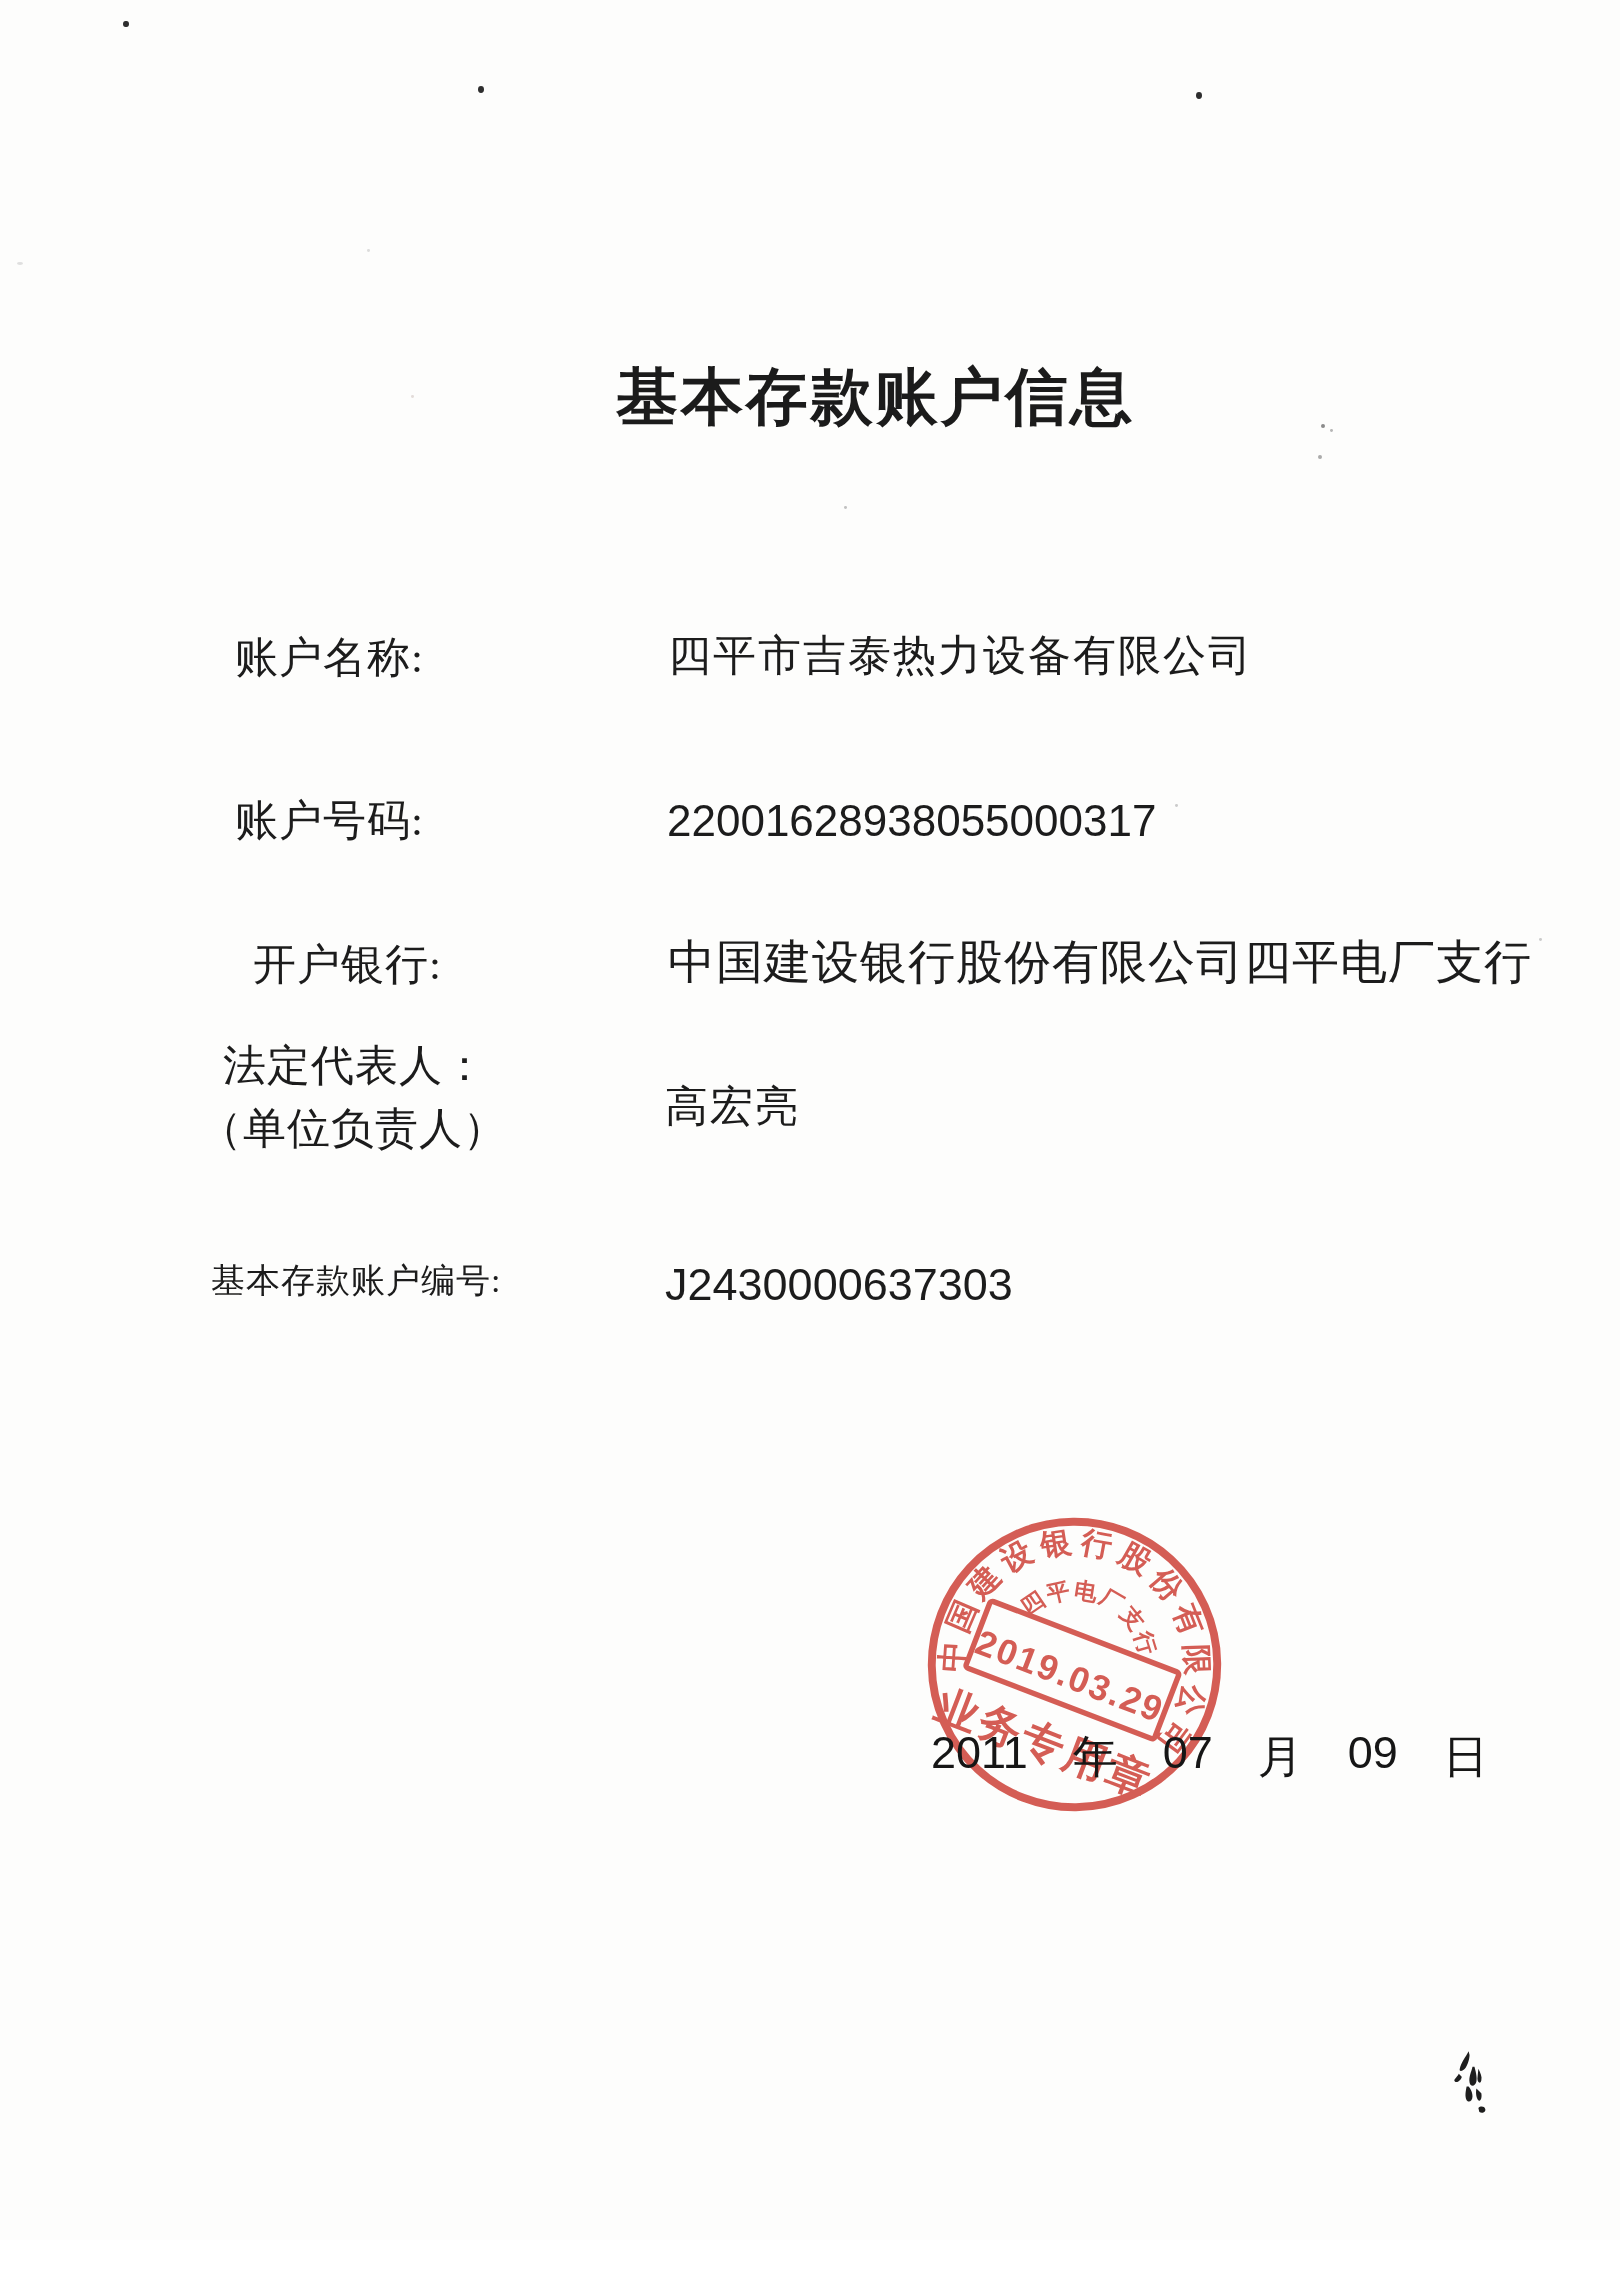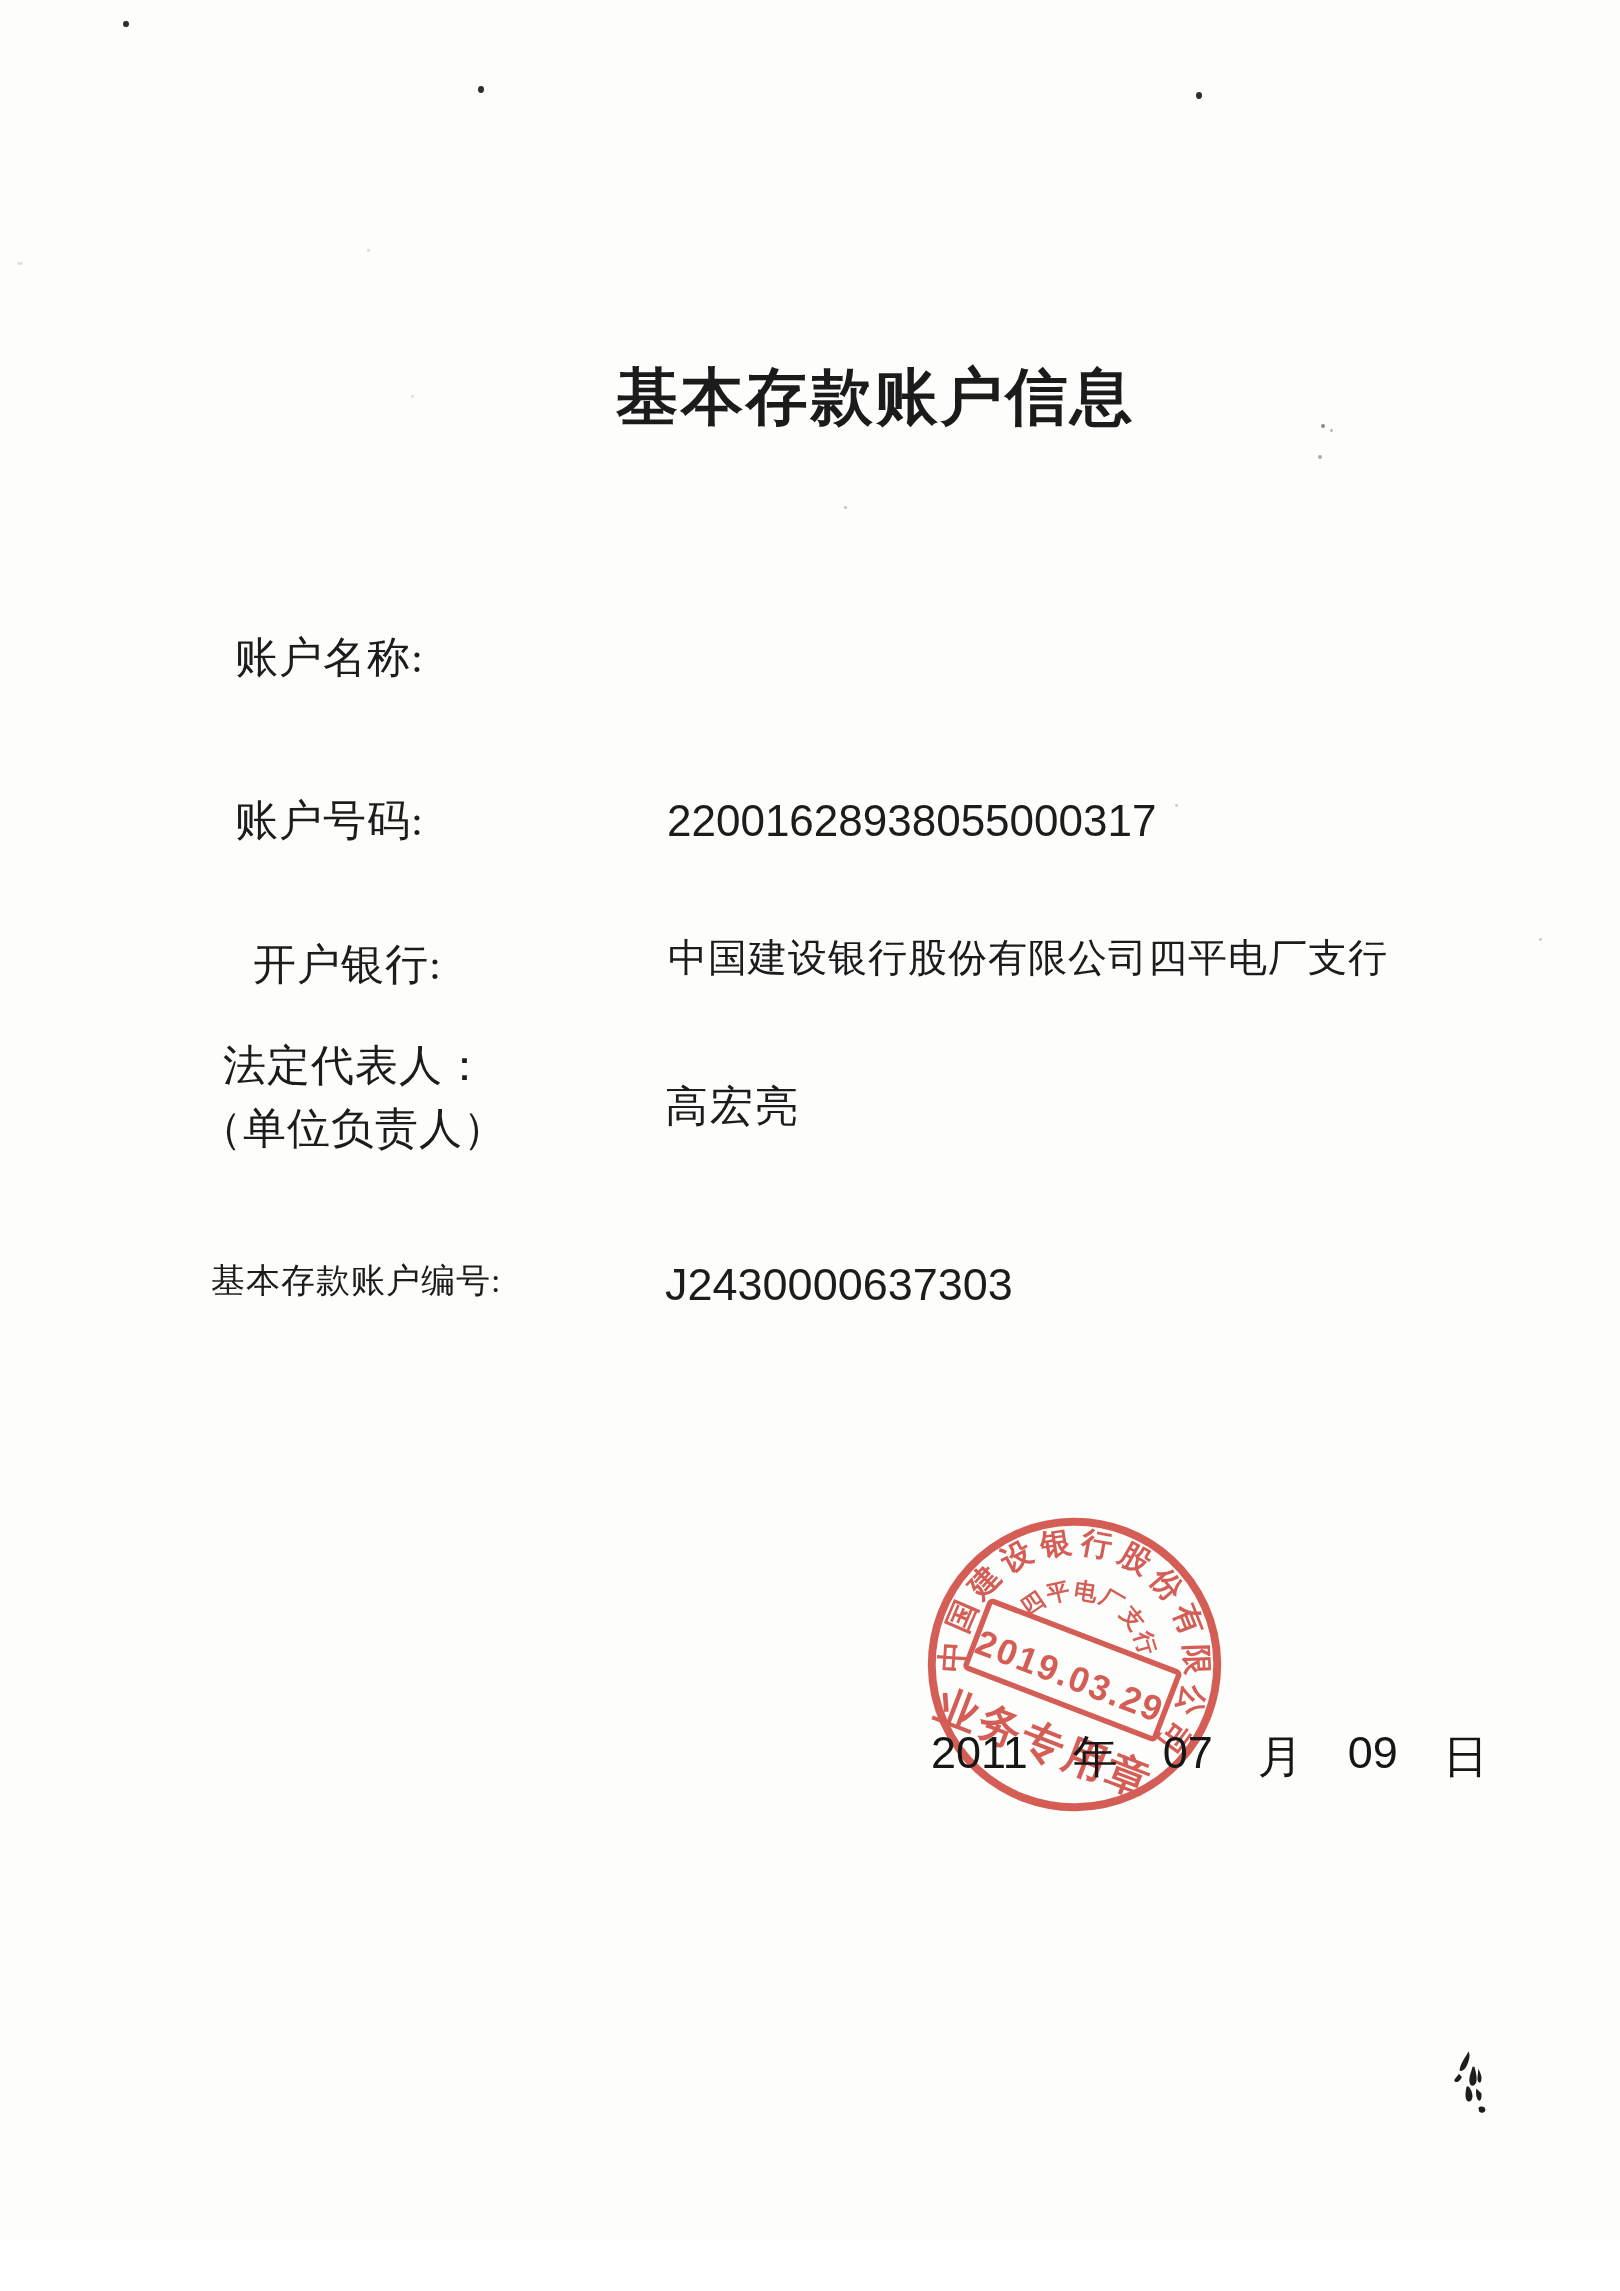--- a/index.html
+++ b/index.html
@@ -42,21 +42,21 @@
     font-family: "Liberation Sans", "DejaVu Sans", sans-serif;
     letter-spacing: 0px;
     font-size: 44px;
   }
 
   .lbl-1 { left: 235px; top: 629px; }
   .val-1 { left: 668px; top: 627px; }
   .lbl-2 { left: 235px; top: 792px; }
   .val-2 { left: 667px; top: 796px; }
   .lbl-3 { left: 235px; top: 936px; margin-left: 18px; }
-  .val-3 { left: 668px; top: 931px; font-size: 39px; letter-spacing: 1px; }
+  .val-3 { left: 668px; top: 931px; font-size: 47px; letter-spacing: 1px; }
   .lbl-4a { left: 223px; top: 1037px; }
   .lbl-4b { left: 199px; top: 1100px; }
   .val-4 { left: 665px; top: 1078px; }
   .lbl-5 { left: 211px; top: 1258px; font-size: 34px; }
   .val-5 { left: 665px; top: 1259px; font-size: 45px; }
 
   
   .stamp {
     left: 908px; top: 1498px;
     width: 333px; height: 333px;
@@ -108,20 +108,21 @@
   .speck { position: absolute; border-radius: 50%; }
 </style>
 </head>
 <body>
 
 <div class="page">
 
   <div class="abs doc-title">基本存款账户信息</div>
 
   <div class="abs field-label lbl-1">账户名称:</div>
+  <div class="abs field-value val-1">四平市吉泰热力设备有限公司</div>
 
   <div class="abs field-label lbl-2">账户号码:</div>
   <div class="abs field-value num val-2">22001628938055000317</div>
 
   <div class="abs field-label lbl-3">开户银行:</div>
   <div class="abs field-value val-3">中国建设银行股份有限公司四平电厂支行</div>
 
   <div class="abs field-label lbl-4a">法定代表人：</div>
   <div class="abs field-label lbl-4b">（单位负责人）</div>
   <div class="abs field-value val-4">高宏亮</div>

